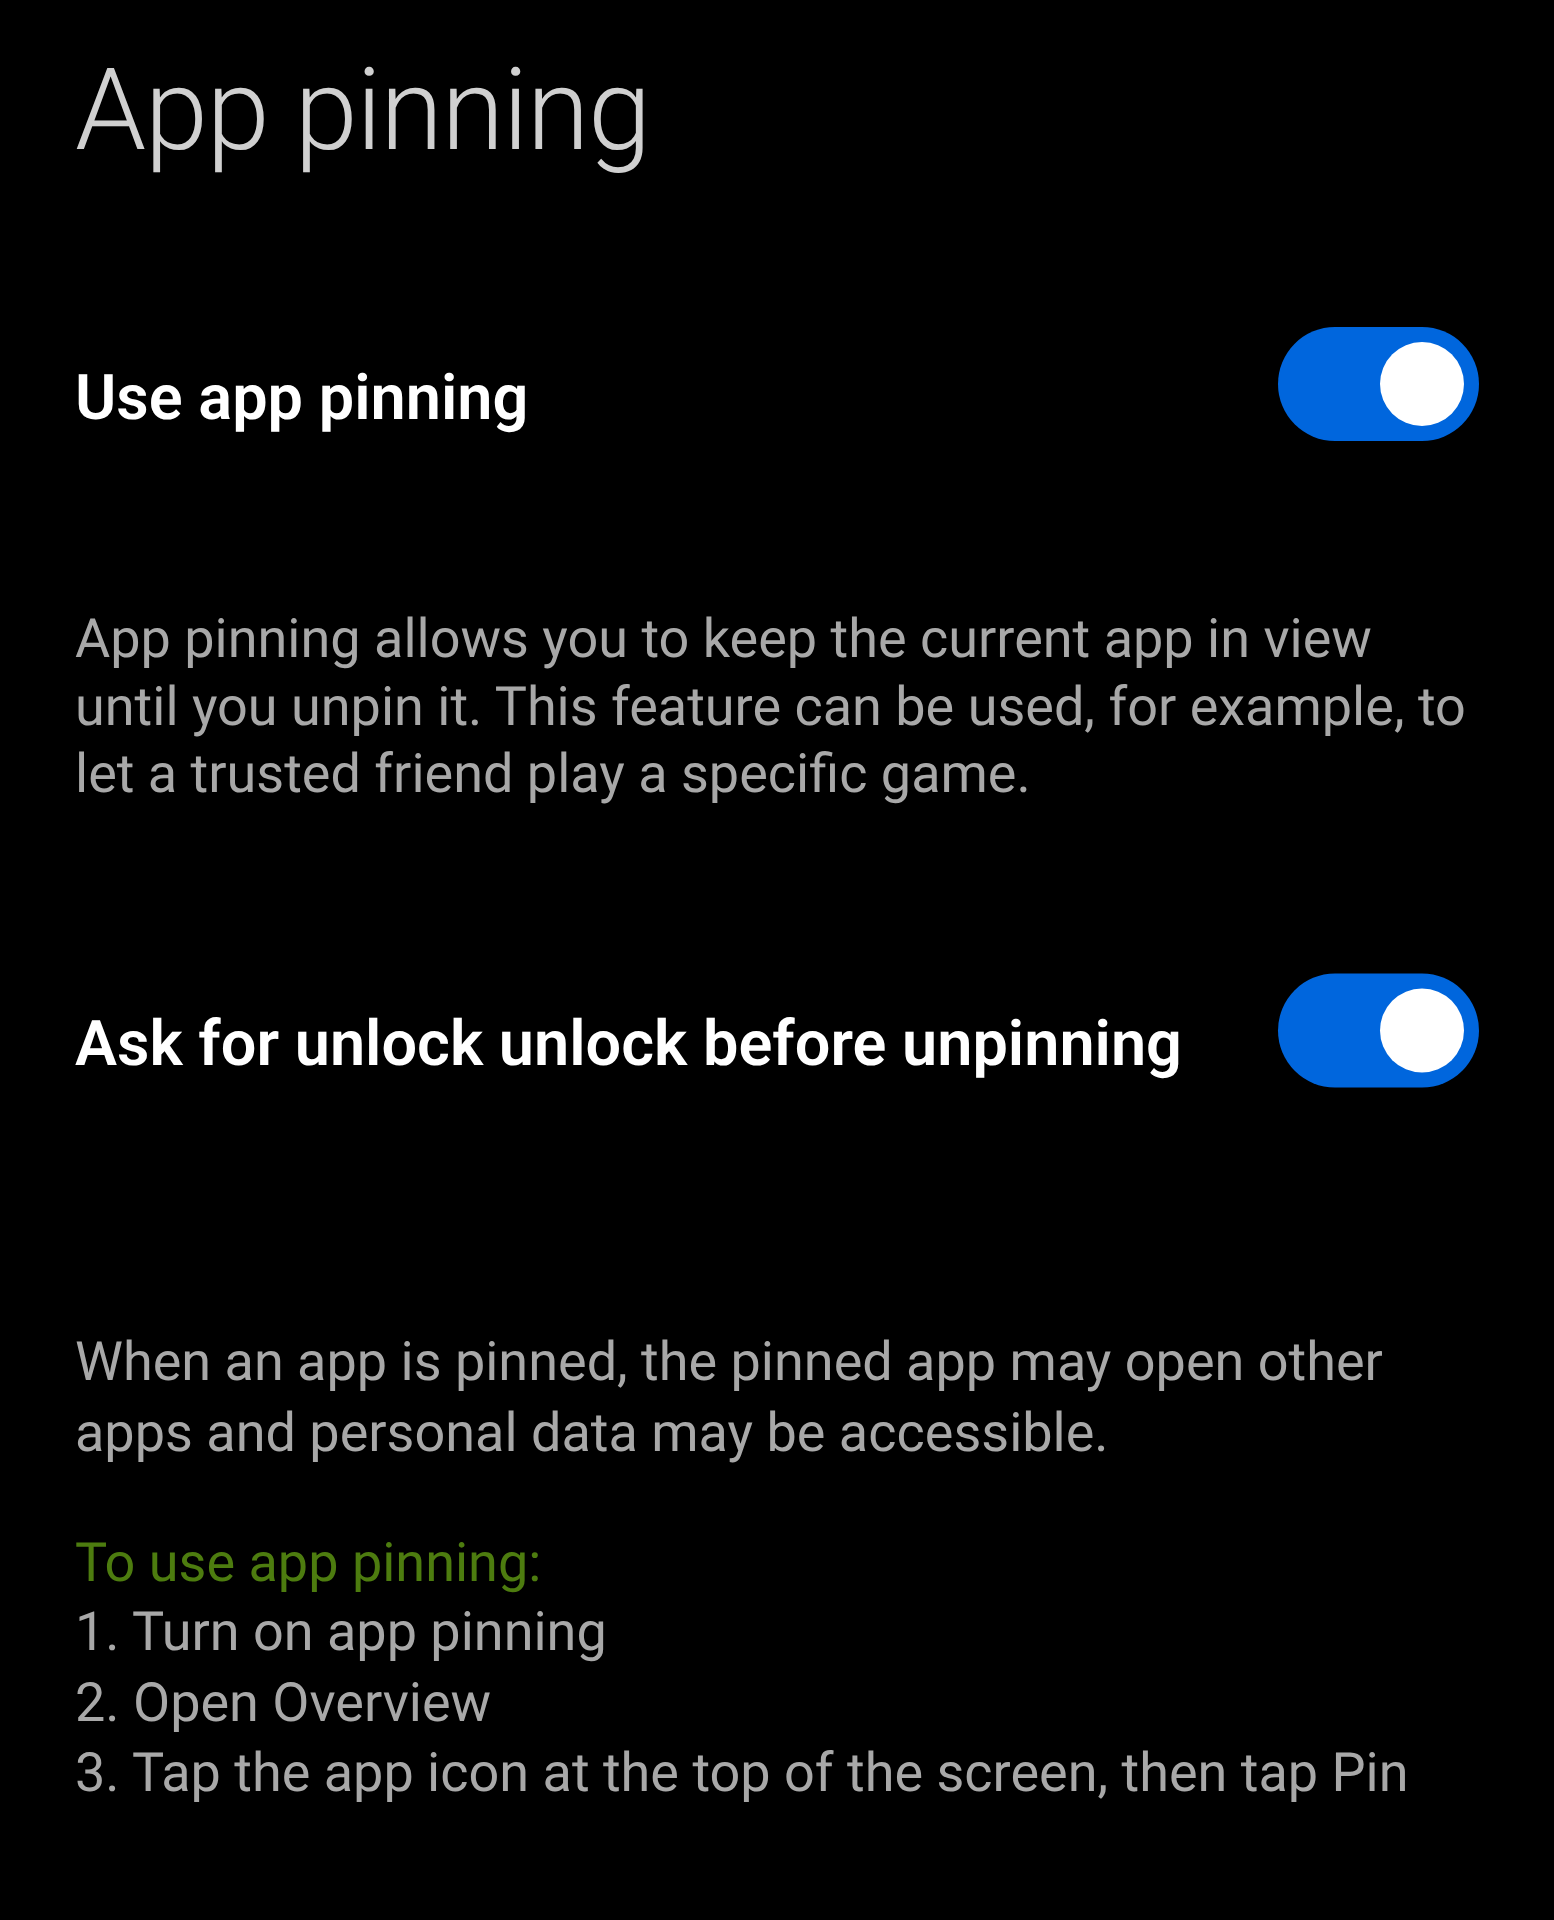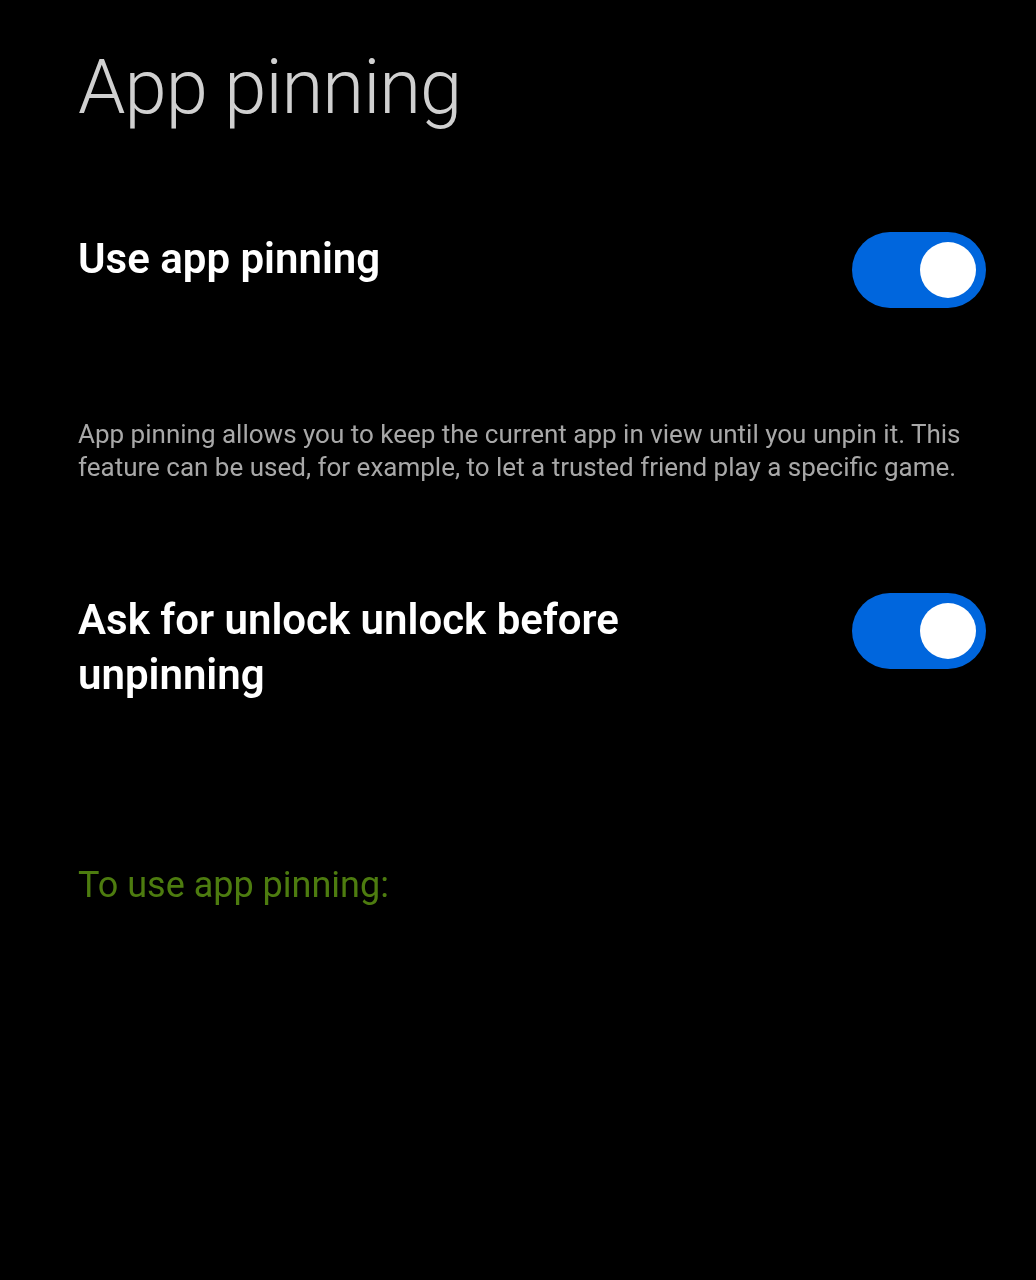--- a/index.html
+++ b/index.html
@@ -9,33 +9,32 @@
     }
     body {
       background-color: #000000;
       color: #ffffff;
       font-family: -apple-system, BlinkMacSystemFont, 'Segoe UI', Roboto, sans-serif;
       width: 1036px;
       height: 1280px;
       padding: 0;
     }
     .container {
-      padding: 42px 50px;
-      margin-left: 28px;
+      padding: 28px 50px;
     }
     .page-title {
       font-size: 76px;
       font-weight: 300;
       color: #d0d0d0;
       margin-bottom: 100px;
       letter-spacing: -1px;
     }
     .setting-row {
       display: flex;
-      align-items: flex-start;
+      align-items: flex-end;
       justify-content: space-between;
       margin-bottom: 20px;
     }
     .setting-label {
       font-size: 42px;
       font-weight: 600;
       color: #ffffff;
       flex: 1;
       padding-right: 40px;
       line-height: 1.3;
@@ -52,21 +51,21 @@
     .toggle-thumb {
       width: 56px;
       height: 56px;
       background-color: #ffffff;
       border-radius: 50%;
       position: absolute;
       top: 10px;
       right: 10px;
     }
     .description-text {
-      font-size: 26px;
+      font-size: 36px;
       color: #a8a8a8;
       line-height: 1.25;
       margin-top: 110px;
       margin-bottom: 110px;
     }
     .info-section {
       margin-top: 160px;
     }
     .info-text {
       font-size: 36px;
@@ -106,15 +105,21 @@
   <div class="description-text">App pinning allows you to keep the current app in view until you unpin it. This feature can be used, for example, to let a trusted friend play a specific game.</div>
 
   <div class="setting-row">
     <div class="setting-label">Ask for unlock unlock before unpinning</div>
     <div class="toggle">
       <div class="toggle-thumb"></div>
     </div>
   </div>
 
   <div class="info-section">
+    <div class="info-text">When an app is pinned, the pinned app may open other apps and personal data may be accessible.</div>
     <div class="instructions-header">To use app pinning:</div>
+    <div class="instructions-list">
+      <div class="instructions-item">1. Turn on app pinning</div>
+      <div class="instructions-item">2. Open Overview</div>
+      <div class="instructions-item">3. Tap the app icon at the top of the screen, then tap Pin</div>
+    </div>
   </div>
 </div>
 
 </body></html>

